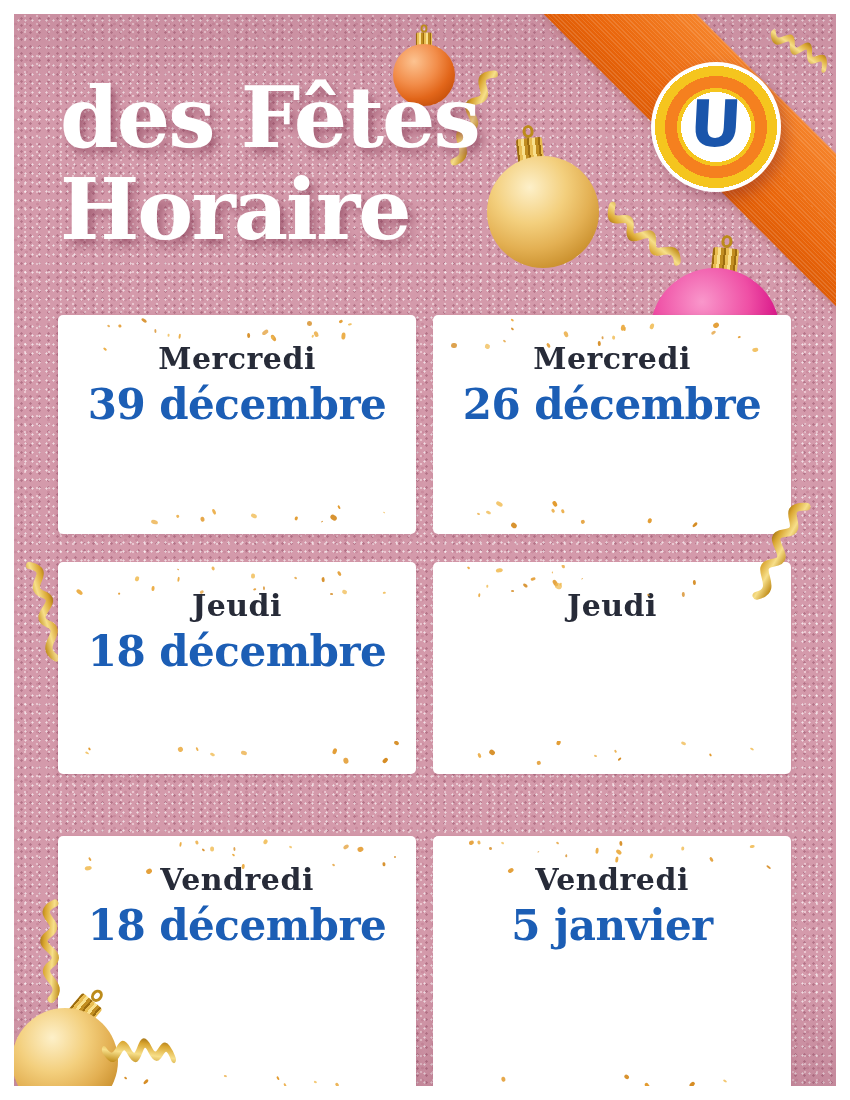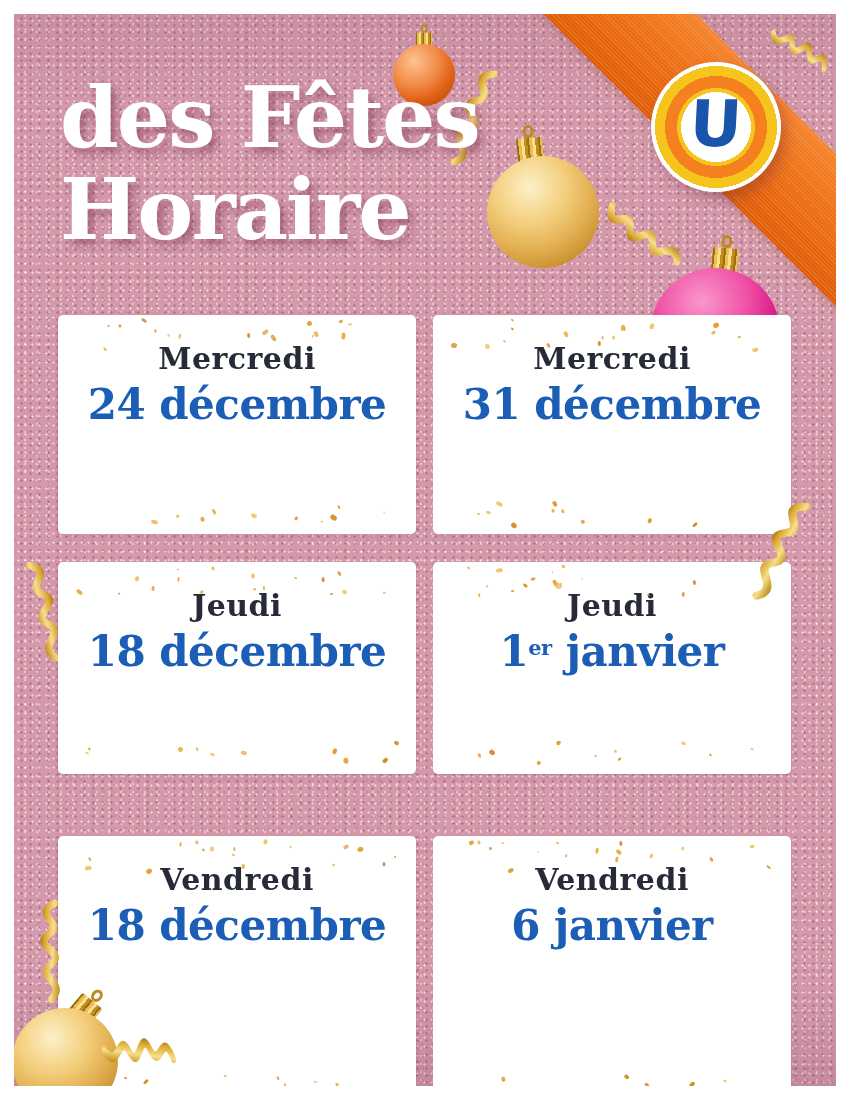--- a/index.html
+++ b/index.html
@@ -226,21 +226,21 @@
         <i style="position: absolute; left: 32.6773%; top: 40.8474%; width: 4.90021px; height: 2.47236px; background: rgb(234, 169, 60); border-radius: 50%; transform: rotate(98.8537deg); opacity: 0.928014;"></i>
         <i style="position: absolute; left: 22.3418%; top: 2.29017%; width: 6.14635px; height: 3.23426px; background: rgb(212, 136, 28); border-radius: 50%; transform: rotate(37.3358deg); opacity: 0.861493;"></i>
         <i style="position: absolute; left: 59.9015%; top: 42.7921%; width: 3.05036px; height: 2.72485px; background: rgb(240, 186, 80); border-radius: 50%; transform: rotate(23.2259deg); opacity: 0.745413;"></i>
         <i style="position: absolute; left: 79.3358%; top: 3.6424%; width: 3.85327px; height: 3.02704px; background: rgb(226, 153, 43); border-radius: 50%; transform: rotate(147.95deg); opacity: 0.918943;"></i>
         <i style="position: absolute; left: 11.2771%; top: 71.6324%; width: 3.68619px; height: 2.27417px; background: rgb(234, 169, 60); border-radius: 50%; transform: rotate(37.6459deg); opacity: 0.922245;"></i>
         <i style="position: absolute; left: 25.7926%; top: 27.7227%; width: 4.39649px; height: 2.42971px; background: rgb(212, 136, 28); border-radius: 50%; transform: rotate(86.9257deg); opacity: 0.75392;"></i>
         <i style="position: absolute; left: 71.5036%; top: 40.3205%; width: 3.12025px; height: 2.33928px; background: rgb(240, 186, 80); border-radius: 50%; transform: rotate(112.971deg); opacity: 0.85676;"></i>
         <i style="position: absolute; left: 15.5909%; top: 17.4318%; width: 3.47232px; height: 2.61634px; background: rgb(226, 153, 43); border-radius: 50%; transform: rotate(161.863deg); opacity: 0.877521;"></i>
       </div>
     <div class="day">Mercredi</div>
-    <div class="date"><span>24 décembre</span><span class="sup"></span><span></span></div>
+    <div class="date"><span>39 décembre</span><span class="sup"></span><span></span></div>
     <div class="conf-bottom">
         <i style="position: absolute; left: 66.3512%; top: 53.9359%; width: 4.32653px; height: 3.10869px; background: rgb(226, 153, 43); border-radius: 50%; transform: rotate(111.772deg); opacity: 0.947825;"></i>
         <i style="position: absolute; left: 42.4542%; top: 29.573%; width: 5.64253px; height: 3.38064px; background: rgb(234, 169, 60); border-radius: 50%; transform: rotate(65.1319deg); opacity: 0.877334;"></i>
         <i style="position: absolute; left: 74.2022%; top: 66.7987%; width: 2.01061px; height: 1.12243px; background: rgb(212, 136, 28); border-radius: 50%; transform: rotate(136.751deg); opacity: 0.962358;"></i>
         <i style="position: absolute; left: 92.1866%; top: 35.2845%; width: 2.24996px; height: 1.2021px; background: rgb(240, 186, 80); border-radius: 50%; transform: rotate(29.5866deg); opacity: 0.816111;"></i>
         <i style="position: absolute; left: 78.8816%; top: 17.0273%; width: 3.79104px; height: 2.22314px; background: rgb(226, 153, 43); border-radius: 50%; transform: rotate(59.7517deg); opacity: 0.973417;"></i>
         <i style="position: absolute; left: 25.2712%; top: 62.0191%; width: 6.77357px; height: 4.03384px; background: rgb(234, 169, 60); border-radius: 50%; transform: rotate(18.8542deg); opacity: 0.737591;"></i>
         <i style="position: absolute; left: 76.833%; top: 46.557%; width: 6.8168px; height: 5.41548px; background: rgb(212, 136, 28); border-radius: 50%; transform: rotate(37.2798deg); opacity: 0.909548;"></i>
         <i style="position: absolute; left: 53.9815%; top: 44.7679%; width: 6.18199px; height: 3.55465px; background: rgb(240, 186, 80); border-radius: 50%; transform: rotate(23.5733deg); opacity: 0.775934;"></i>
         <i style="position: absolute; left: 39.2983%; top: 54.1438%; width: 4.66433px; height: 4.28178px; background: rgb(226, 153, 43); border-radius: 50%; transform: rotate(75.6555deg); opacity: 0.850993;"></i>
@@ -262,21 +262,21 @@
         <i style="position: absolute; left: 53.1728%; top: 24.8598%; width: 3.66723px; height: 1.85027px; background: rgb(234, 169, 60); border-radius: 50%; transform: rotate(98.8537deg); opacity: 0.928014;"></i>
         <i style="position: absolute; left: 20.705%; top: 24.9682%; width: 3.12325px; height: 1.64348px; background: rgb(212, 136, 28); border-radius: 50%; transform: rotate(37.3358deg); opacity: 0.861493;"></i>
         <i style="position: absolute; left: 13.2581%; top: 62.5342%; width: 5.10008px; height: 4.55583px; background: rgb(240, 186, 80); border-radius: 50%; transform: rotate(23.2259deg); opacity: 0.745413;"></i>
         <i style="position: absolute; left: 79.085%; top: 11.475%; width: 6.12294px; height: 4.81004px; background: rgb(226, 153, 43); border-radius: 50%; transform: rotate(147.95deg); opacity: 0.918943;"></i>
         <i style="position: absolute; left: 20.8686%; top: 2.05967%; width: 2.5409px; height: 1.56759px; background: rgb(234, 169, 60); border-radius: 50%; transform: rotate(37.6459deg); opacity: 0.922245;"></i>
         <i style="position: absolute; left: 46.8774%; top: 44.3501%; width: 3.30487px; height: 1.82643px; background: rgb(212, 136, 28); border-radius: 50%; transform: rotate(86.9257deg); opacity: 0.75392;"></i>
         <i style="position: absolute; left: 60.6238%; top: 15.3558%; width: 5.71071px; height: 4.28137px; background: rgb(240, 186, 80); border-radius: 50%; transform: rotate(112.971deg); opacity: 0.85676;"></i>
         <i style="position: absolute; left: 86.4277%; top: 42.4275%; width: 2.76794px; height: 2.0856px; background: rgb(226, 153, 43); border-radius: 50%; transform: rotate(161.863deg); opacity: 0.877521;"></i>
       </div>
     <div class="day">Mercredi</div>
-    <div class="date"><span>31 décembre</span><span class="sup"></span><span></span></div>
+    <div class="date"><span>26 décembre</span><span class="sup"></span><span></span></div>
     <div class="conf-bottom">
         <i style="position: absolute; left: 59.991%; top: 60.3822%; width: 5.43953px; height: 3.9084px; background: rgb(226, 153, 43); border-radius: 50%; transform: rotate(111.772deg); opacity: 0.947825;"></i>
         <i style="position: absolute; left: 35.3752%; top: 29.1453%; width: 4.1818px; height: 2.50546px; background: rgb(234, 169, 60); border-radius: 50%; transform: rotate(65.1319deg); opacity: 0.877334;"></i>
         <i style="position: absolute; left: 73.1741%; top: 71.8364%; width: 5.85275px; height: 3.26732px; background: rgb(212, 136, 28); border-radius: 50%; transform: rotate(136.751deg); opacity: 0.962358;"></i>
         <i style="position: absolute; left: 16.6151%; top: 4.06136%; width: 6.79929px; height: 3.63269px; background: rgb(240, 186, 80); border-radius: 50%; transform: rotate(29.5866deg); opacity: 0.816111;"></i>
         <i style="position: absolute; left: 32.5356%; top: 4.65813%; width: 6.09903px; height: 3.57659px; background: rgb(226, 153, 43); border-radius: 50%; transform: rotate(59.7517deg); opacity: 0.973417;"></i>
         <i style="position: absolute; left: 10.9508%; top: 39.6%; width: 3.27743px; height: 1.95179px; background: rgb(234, 169, 60); border-radius: 50%; transform: rotate(18.8542deg); opacity: 0.737591;"></i>
         <i style="position: absolute; left: 20.6754%; top: 74.4222%; width: 5.99121px; height: 4.75961px; background: rgb(212, 136, 28); border-radius: 50%; transform: rotate(37.2798deg); opacity: 0.909548;"></i>
         <i style="position: absolute; left: 13.4415%; top: 32.4659%; width: 4.7885px; height: 2.75339px; background: rgb(240, 186, 80); border-radius: 50%; transform: rotate(23.5733deg); opacity: 0.775934;"></i>
         <i style="position: absolute; left: 40.9293%; top: 62.9068%; width: 4.0157px; height: 3.68635px; background: rgb(226, 153, 43); border-radius: 50%; transform: rotate(75.6555deg); opacity: 0.850993;"></i>
@@ -334,21 +334,20 @@
         <i style="position: absolute; left: 32.2791%; top: 16.8456%; width: 2.41602px; height: 1.21898px; background: rgb(234, 169, 60); border-radius: 50%; transform: rotate(98.8537deg); opacity: 0.928014;"></i>
         <i style="position: absolute; left: 24.3211%; top: 44.9446%; width: 4.95746px; height: 2.60865px; background: rgb(212, 136, 28); border-radius: 50%; transform: rotate(37.3358deg); opacity: 0.861493;"></i>
         <i style="position: absolute; left: 33.5526%; top: 43.2771%; width: 6.66293px; height: 5.95191px; background: rgb(240, 186, 80); border-radius: 50%; transform: rotate(23.2259deg); opacity: 0.745413;"></i>
         <i style="position: absolute; left: 93.3427%; top: 23.1109%; width: 4.30366px; height: 3.38086px; background: rgb(226, 153, 43); border-radius: 50%; transform: rotate(147.95deg); opacity: 0.918943;"></i>
         <i style="position: absolute; left: 8.04707%; top: 5.42603%; width: 3.40876px; height: 2.10301px; background: rgb(234, 169, 60); border-radius: 50%; transform: rotate(37.6459deg); opacity: 0.922245;"></i>
         <i style="position: absolute; left: 69.8413%; top: 67.7132%; width: 4.90506px; height: 2.71077px; background: rgb(212, 136, 28); border-radius: 50%; transform: rotate(86.9257deg); opacity: 0.75392;"></i>
         <i style="position: absolute; left: 34.72%; top: 41.9844%; width: 3.02285px; height: 2.26626px; background: rgb(240, 186, 80); border-radius: 50%; transform: rotate(112.971deg); opacity: 0.85676;"></i>
         <i style="position: absolute; left: 26.5414%; top: 28.4175%; width: 4.54074px; height: 3.42138px; background: rgb(226, 153, 43); border-radius: 50%; transform: rotate(161.863deg); opacity: 0.877521;"></i>
       </div>
     <div class="day">Jeudi</div>
-    <div class="date"><span>1</span><span class="sup">er</span><span> janvier</span></div>
     <div class="conf-bottom">
         <i style="position: absolute; left: 33.8521%; top: 1.41536%; width: 5.27117px; height: 3.78742px; background: rgb(226, 153, 43); border-radius: 50%; transform: rotate(111.772deg); opacity: 0.947825;"></i>
         <i style="position: absolute; left: 10.9251%; top: 42.2627%; width: 4.94507px; height: 2.96276px; background: rgb(234, 169, 60); border-radius: 50%; transform: rotate(65.1319deg); opacity: 0.877334;"></i>
         <i style="position: absolute; left: 51.7872%; top: 55.7496%; width: 3.56505px; height: 1.9902px; background: rgb(212, 136, 28); border-radius: 50%; transform: rotate(136.751deg); opacity: 0.962358;"></i>
         <i style="position: absolute; left: 89.9217%; top: 23.5049%; width: 3.80531px; height: 2.03308px; background: rgb(240, 186, 80); border-radius: 50%; transform: rotate(29.5866deg); opacity: 0.816111;"></i>
         <i style="position: absolute; left: 77.9942%; top: 42.0526%; width: 3.16792px; height: 1.85773px; background: rgb(226, 153, 43); border-radius: 50%; transform: rotate(59.7517deg); opacity: 0.973417;"></i>
         <i style="position: absolute; left: 44.7889%; top: 45.5609%; width: 3.38801px; height: 2.01764px; background: rgb(234, 169, 60); border-radius: 50%; transform: rotate(18.8542deg); opacity: 0.737591;"></i>
         <i style="position: absolute; left: 14.3465%; top: 31.0886%; width: 6.45793px; height: 5.13038px; background: rgb(212, 136, 28); border-radius: 50%; transform: rotate(37.2798deg); opacity: 0.909548;"></i>
         <i style="position: absolute; left: 70.0276%; top: 4.6126%; width: 5.41639px; height: 3.11442px; background: rgb(240, 186, 80); border-radius: 50%; transform: rotate(23.5733deg); opacity: 0.775934;"></i>
         <i style="position: absolute; left: 28.2377%; top: 67.0856%; width: 3.95156px; height: 3.62748px; background: rgb(226, 153, 43); border-radius: 50%; transform: rotate(75.6555deg); opacity: 0.850993;"></i>
@@ -406,21 +405,21 @@
         <i style="position: absolute; left: 50.6943%; top: 44.7125%; width: 5.80024px; height: 2.92646px; background: rgb(234, 169, 60); border-radius: 50%; transform: rotate(98.8537deg); opacity: 0.928014;"></i>
         <i style="position: absolute; left: 94.4641%; top: 63.9576%; width: 4.69156px; height: 2.46873px; background: rgb(212, 136, 28); border-radius: 50%; transform: rotate(37.3358deg); opacity: 0.861493;"></i>
         <i style="position: absolute; left: 17.8919%; top: 7.2846%; width: 2.75689px; height: 2.46269px; background: rgb(240, 186, 80); border-radius: 50%; transform: rotate(23.2259deg); opacity: 0.745413;"></i>
         <i style="position: absolute; left: 19.8338%; top: 68.6953%; width: 5.64905px; height: 4.43776px; background: rgb(226, 153, 43); border-radius: 50%; transform: rotate(147.95deg); opacity: 0.918943;"></i>
         <i style="position: absolute; left: 51.0457%; top: 26.6627%; width: 5.70408px; height: 3.51909px; background: rgb(234, 169, 60); border-radius: 50%; transform: rotate(37.6459deg); opacity: 0.922245;"></i>
         <i style="position: absolute; left: 36.4072%; top: 38.8983%; width: 2.89866px; height: 1.60194px; background: rgb(212, 136, 28); border-radius: 50%; transform: rotate(86.9257deg); opacity: 0.75392;"></i>
         <i style="position: absolute; left: 60.7995%; top: 34.9745%; width: 4.61267px; height: 3.45816px; background: rgb(240, 186, 80); border-radius: 50%; transform: rotate(112.971deg); opacity: 0.85676;"></i>
         <i style="position: absolute; left: 8.69853%; top: 4.49374%; width: 4.95868px; height: 3.73629px; background: rgb(226, 153, 43); border-radius: 50%; transform: rotate(161.863deg); opacity: 0.877521;"></i>
       </div>
     <div class="day">Vendredi</div>
-    <div class="date"><span>6 janvier</span><span class="sup"></span><span></span></div>
+    <div class="date"><span>5 janvier</span><span class="sup"></span><span></span></div>
     <div class="conf-bottom">
         <i style="position: absolute; left: 75.6276%; top: 45.3208%; width: 6.13041px; height: 4.40481px; background: rgb(226, 153, 43); border-radius: 50%; transform: rotate(111.772deg); opacity: 0.947825;"></i>
         <i style="position: absolute; left: 8.17855%; top: 55.0506%; width: 4.95557px; height: 2.96906px; background: rgb(234, 169, 60); border-radius: 50%; transform: rotate(65.1319deg); opacity: 0.877334;"></i>
         <i style="position: absolute; left: 72.3895%; top: 30.4621%; width: 6.37263px; height: 3.55754px; background: rgb(212, 136, 28); border-radius: 50%; transform: rotate(136.751deg); opacity: 0.962358;"></i>
         <i style="position: absolute; left: 82.1477%; top: 19.041%; width: 3.93519px; height: 2.10247px; background: rgb(240, 186, 80); border-radius: 50%; transform: rotate(29.5866deg); opacity: 0.816111;"></i>
         <i style="position: absolute; left: 59.2204%; top: 32.1664%; width: 6.55694px; height: 3.84512px; background: rgb(226, 153, 43); border-radius: 50%; transform: rotate(59.7517deg); opacity: 0.973417;"></i>
         <i style="position: absolute; left: 78.0323%; top: 72.3323%; width: 2.62651px; height: 1.56416px; background: rgb(234, 169, 60); border-radius: 50%; transform: rotate(18.8542deg); opacity: 0.737591;"></i>
         <i style="position: absolute; left: 53.436%; top: 2.63507%; width: 5.49246px; height: 4.36339px; background: rgb(212, 136, 28); border-radius: 50%; transform: rotate(37.2798deg); opacity: 0.909548;"></i>
         <i style="position: absolute; left: 26.1394%; top: 47.013%; width: 3.26556px; height: 1.8777px; background: rgb(240, 186, 80); border-radius: 50%; transform: rotate(23.5733deg); opacity: 0.775934;"></i>
         <i style="position: absolute; left: 17.8707%; top: 11.2124%; width: 4.51655px; height: 4.14613px; background: rgb(226, 153, 43); border-radius: 50%; transform: rotate(75.6555deg); opacity: 0.850993;"></i>

